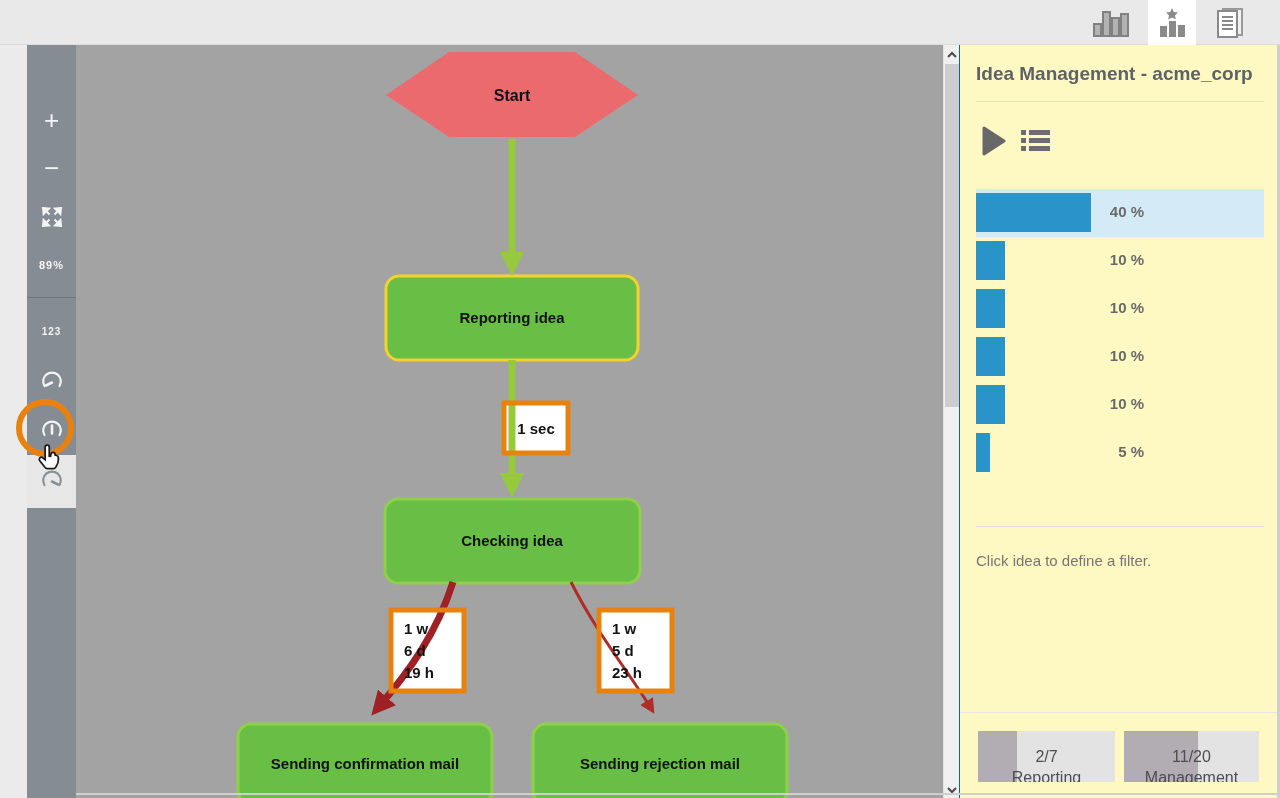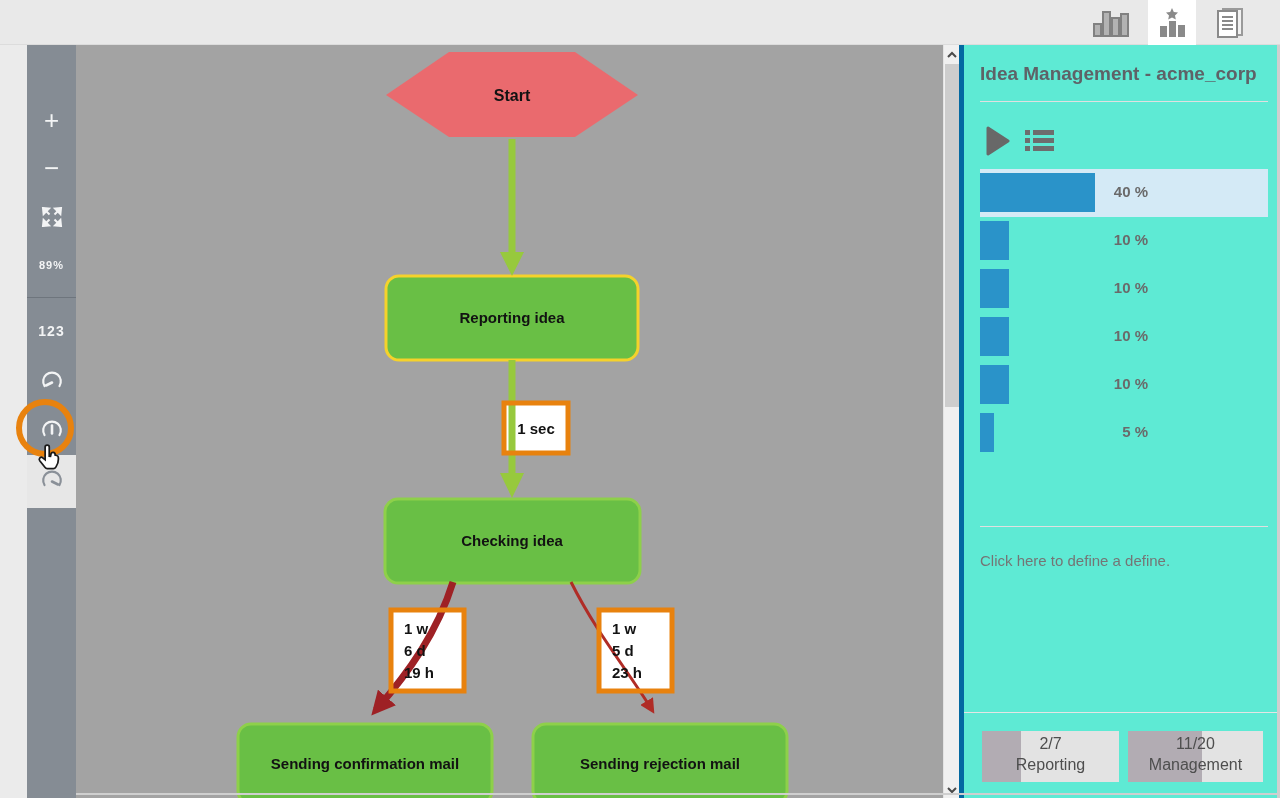--- a/index.html
+++ b/index.html
@@ -28,35 +28,35 @@
   .node-label{font:700 15px "Liberation Sans","DejaVu Sans",sans-serif;fill:#121212;}
   .start-label{font:700 16px "Liberation Sans","DejaVu Sans",sans-serif;fill:#121212;}
   .dur-label{font:700 15px "Liberation Sans","DejaVu Sans",sans-serif;fill:#121212;}
 
   
   .vscroll{left:943px;top:45px;width:16px;height:753px;background:#f0f0f0;border-left:1px solid #e3e3e3;}
   .vthumb{position:absolute;left:1px;top:19px;width:14px;height:343px;background:#cdcdcd;}
   .varrow{position:absolute;left:0;width:16px;height:16px;display:flex;align-items:center;justify-content:center;cursor:pointer;}
 
   
-  .panel{left:959px;top:45px;width:319px;height:753px;background:#5eead4;border-left:5px solid #0369a1;}
+  .panel{left:959px;top:45px;width:319px;height:753px;background:#fef9c3;border-left:1px solid #0369a1;}
   .panel-title{position:absolute;left:16px;top:18px;width:290px;font-size:19px;font-weight:700;color:#5e6267;}
   .pdivider{position:absolute;left:16px;width:288px;height:1px;background:#e0e0e0;}
   .icon-btn{position:absolute;cursor:pointer;}
   .variant-list{position:absolute;left:16px;top:124px;width:288px;}
   .variant-row{position:relative;width:288px;height:48px;cursor:pointer;}
-  .variant-row.selected{background:#d4eaf6;}
+  .variant-row.selected{background:#d4eaf6;margin-top:20px;}
   .vbar{position:absolute;left:0;top:4px;height:39px;background:#2a93c9;}
   .vlabel{position:absolute;left:95px;top:14px;width:73px;text-align:right;
           font-size:15px;font-weight:700;color:#6a6a6a;}
   .filter-link{position:absolute;left:16px;top:507px;font-size:15px;color:#757575;cursor:pointer;}
   .footer-divider{position:absolute;left:0;top:667px;width:319px;height:1px;background:#e5e5e5;}
   .fbtn{position:absolute;top:686px;height:51px;background:#e3e3e3;cursor:pointer;overflow:hidden;}
   .fbtn .fill{position:absolute;left:0;top:0;height:51px;background:#b2acb3;}
-  .fbtn .ftext{position:relative;z-index:2;text-align:center;font-size:16px;color:#4e4e4e;line-height:1.3;padding-top:3px;}
+  .fbtn .ftext{position:relative;z-index:2;text-align:center;font-size:16px;color:#4e4e4e;line-height:1.3;padding-top:16px;}
 
   .bottom-border{left:76px;top:793px;width:1204px;height:2px;background:#cfcfcf;}
   .right-border{left:1277px;top:45px;width:3px;height:753px;background:#cfcfcf;}
 </style>
 </head>
 <body>
 
 <div class="app">
 
   <div class="abs topbar">
@@ -114,21 +114,21 @@
             <polygon points="2,20 8,19.4 2.6,14"></polygon>
           <line x1="13.5" y1="13.5" x2="17.5" y2="17.5"></line>
             <polygon points="20,20 14,19.4 19.4,14"></polygon>
         </g>
       </svg>
     </div>
     <div class="sb-btn sb-text" style="top:200px;font-size:11px;">
       <span>89%</span>
     </div>
     <div class="sb-divider" style="top:252px;"></div>
-    <div class="sb-btn sb-text" style="top:266px;font-size:14px;">
+    <div class="sb-btn sb-text" style="top:266px;font-size:10px;">
       <span>123</span>
     </div>
     <div class="sb-btn" style="top:317px;">
       <svg width="26" height="26" viewBox="0 0 26 26">
         <path d="M5.5 17 A 8.8 8.8 0 1 1 20.5 17" fill="none" stroke="#f3f4f5" stroke-width="2.2" stroke-linecap="round"></path>
         <line x1="13" y1="13.5" x2="7" y2="16.5" stroke="#f3f4f5" stroke-width="2.6" stroke-linecap="round"></line>
       </svg>
     </div>
     <div class="sb-btn" style="top:366px;">
       <svg width="26" height="26" viewBox="0 0 26 26">
@@ -260,21 +260,21 @@
     <div class="vbar" style="width: 29px;"></div>
     <div class="vlabel">10 %</div>
   </div>
         <div class="variant-row">
     <div class="vbar" style="width: 14px;"></div>
     <div class="vlabel">5 %</div>
   </div>
       </div>
 
     <div class="pdivider" style="top:481px;"></div>
-    <div class="filter-link">Click here to define a define.</div>
+    <div class="filter-link">Click idea to define a filter.</div>
 
     <div class="footer-divider"></div>
 
     <div class="fbtn" style="left:18px;width:137px;">
       <div class="fill" style="width: 28.6%;"></div>
       <div class="ftext">
         <div>2/7</div>
         <div>Reporting</div>
       </div>
     </div>

